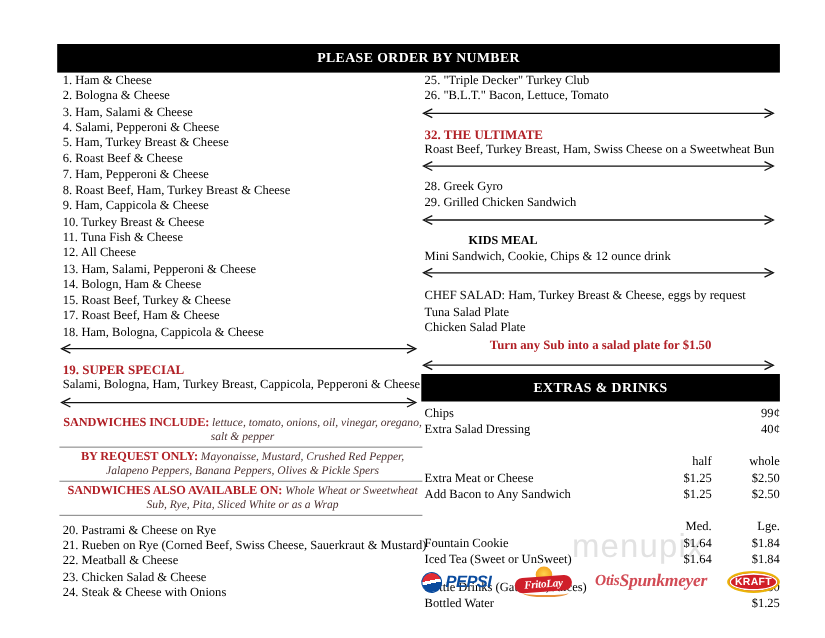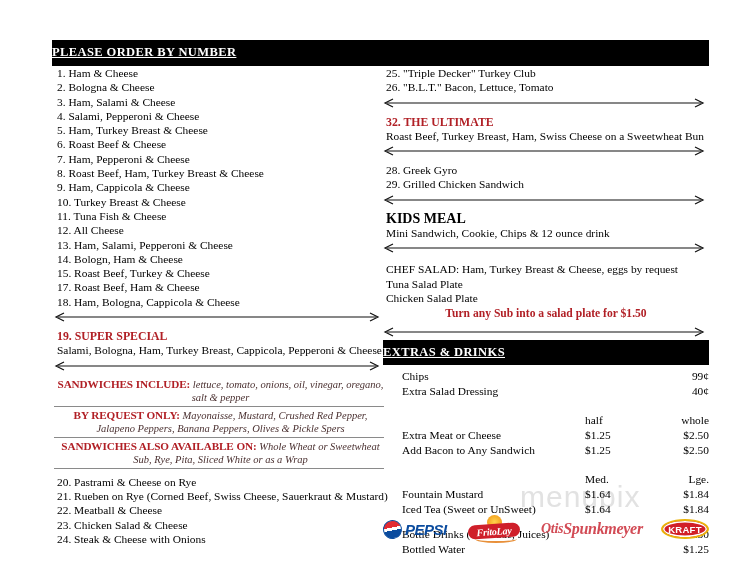--- a/index.html
+++ b/index.html
@@ -25,27 +25,26 @@
     letter-spacing: 1px;
     color: #e2e2e2;
     user-select: none;
     z-index: 0;
   }
 
   
   .banner {
     background: #000;
     color: #fff;
-    text-align: left;
+    text-align: center;
     font-weight: bold;
     font-size: 12.5px;
     letter-spacing: .4px;
     padding: 5px 0 6px 0;
     font-family: "Liberation Serif", serif;
-    text-decoration: underline;
   }
   #top-banner {
     position: absolute;
     left: 52px; top: 40px;
     width: 657px;
     z-index: 2;
   }
 
   
   .col {
@@ -69,22 +68,23 @@
   .arrow svg { display: block; }
   .sect-head {
     font-weight: bold;
     color: #b12026;
     font-size: 11.8px;
     padding-left: 3px;
   }
   .sect-head-blk {
     font-weight: bold;
     color: #000;
-    font-size: 14px;
+    font-size: 11px;
     padding-left: 3px;
+    margin-left: 40px;
   }
   .sub { padding-left: 3px; }
 
   .spacer4 { height: 4px; }
   .spacer6 { height: 6px; }
   .spacer10 { height: 10px; }
   .spacer14 { height: 14px; }
 
   
   .rule {
@@ -116,24 +116,23 @@
     font-size: 11.6px;
     padding: 2px 0 2px 0;
   }
 
   
   .prow {
     display: flex;
     align-items: baseline;
     padding-left: 3px;
     line-height: 15px;
-    margin-left: 16px;
   }
   .prow .nm { flex: 1 1 auto; white-space: nowrap; }
-  .prow .c1 { width: 62px; text-align: left; }
+  .prow .c1 { width: 62px; text-align: right; }
   .prow .c2 { width: 62px; text-align: right; }
   .prow .solo { width: 62px; text-align: right; }
   .colhdr { color:#000; }
 
   
   #logos {
     position: absolute;
     left: 383px; top: 512px;
     width: 326px; height: 34px;
     display: flex;
@@ -378,21 +377,21 @@
       <span class="c2">$2.50</span>
     </div>
 
     <div class="spacer14"></div>
     <div class="prow colhdr">
       <span class="nm"></span>
       <span class="c1">Med.</span>
       <span class="c2">Lge.</span>
     </div>
     <div class="prow">
-      <span class="nm">Fountain Mustard</span>
+      <span class="nm">Fountain Cookie</span>
       <span class="c1">$1.64</span>
       <span class="c2">$1.84</span>
     </div>
     <div class="prow">
       <span class="nm">Iced Tea (Sweet or UnSweet)</span>
       <span class="c1">$1.64</span>
       <span class="c2">$1.84</span>
     </div>
 
     <div class="spacer10"></div>

